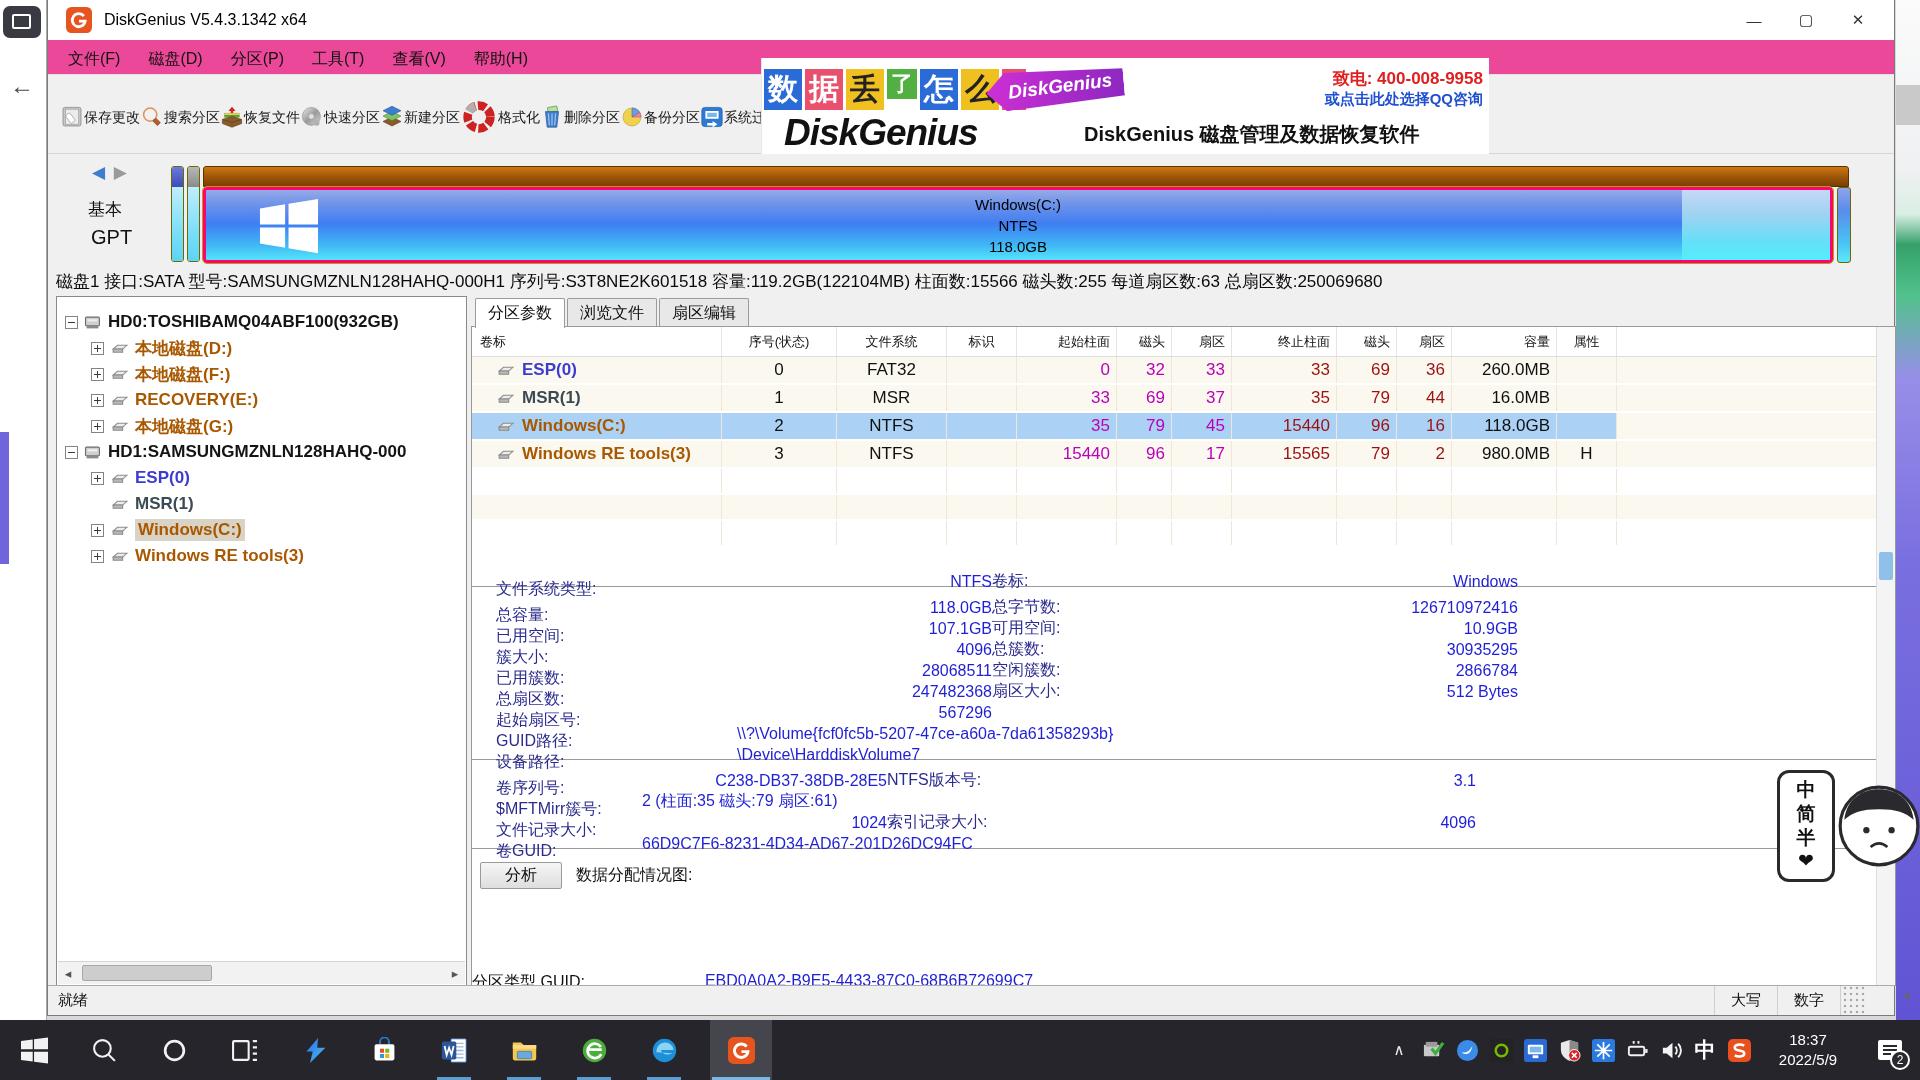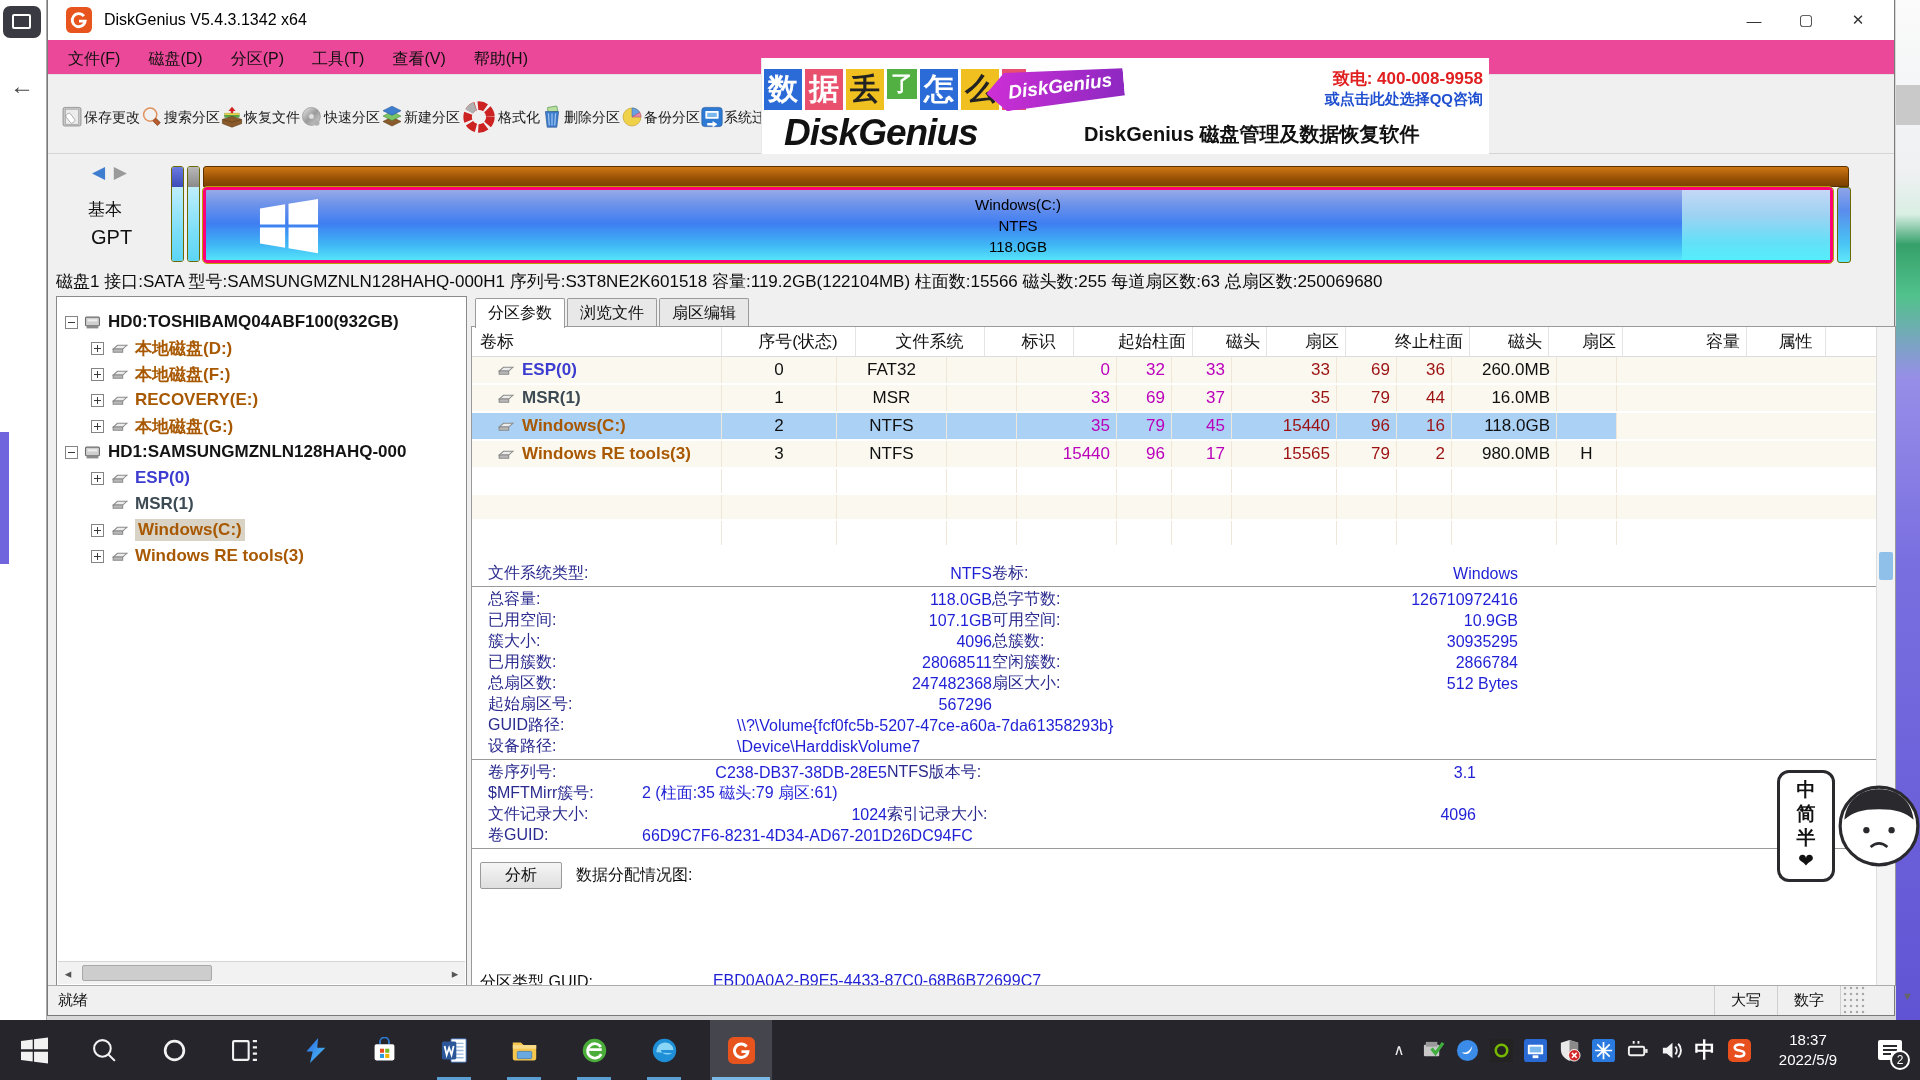--- a/index.html
+++ b/index.html
@@ -120,49 +120,49 @@
   .rpane { position:absolute; left:423px; top:296px; width:1425px; height:690px; }
   .tabs { position:absolute; left:4px; top:2px; height:28px; display:flex; }
   .tab { padding:4px 12px; font-size:16px; color:#111; border:1px solid #9a9a9a; border-bottom:none;
     background:#e8e8e8; margin-right:2px; border-radius:2px 2px 0 0; }
   .tab.active { background:#fff; height:30px; z-index:3; }
   .content { position:absolute; left:0; top:30px; right:0; bottom:0; background:#fff;
     border:1px solid #9a9a9a; overflow:hidden; }
 
   .trow { display:grid; grid-template-columns:250px 115px 110px 70px 100px 55px 60px 105px 60px 55px 105px 60px minmax(0,1fr);
     height:28px; font-size:17px; background:#fbf8ef; border-bottom:2px solid #fff; }
-  .trow.hdr { height:30px; background:#fff; border-bottom:1px solid #dcdcdc; font-size:17px; color:#111;gap:19px; }
+  .trow.hdr { height:30px; background:#fff; border-bottom:1px solid #dcdcdc; font-size:13px; color:#111; }
   .trow.sel { background:linear-gradient(to right,#abd1f5 0,#abd1f5 1145px,#fbf8ef 1145px); }
   .trow.empty { height:26px; } .trow.empty.alt { background:#fff; }
   .td { display:flex; align-items:center; height:100%; border-right:1px solid #eee7d9; padding:0 6px;
     overflow:hidden; white-space:nowrap; }
   .trow.hdr .td { border-right:1px solid #e4e4e4; }
   .td.cc { justify-content:center; } .td.cr { justify-content:flex-end; }
   .td.name { padding-left:24px; gap:7px; font-weight:bold; }
   .td.fill { border-right:none; }
   .mag { color:#bb00bb; } .dred { color:#9c1212; } .blk { color:#111; }
 
   .details { position:absolute; left:0; top:236px; right:19px; }
   .drow { display:grid; grid-template-columns:210px 310px 215px minmax(0,1fr); height:21px;
     align-items:center; font-size:16px; white-space:nowrap; }
   .drow.b { grid-template-columns:165px 250px 215px minmax(0,1fr); }
-  .drow .lab { color:#2b2b8f; padding-left:16px; }
+  .drow .lab { color:#2b2b8f; padding-left:24px;margin-top:16px; }
   .drow .lab2 { color:#2b2b8f; }
   .drow .val { color:#1f1fd6; text-align:right; }
   .drow .val2 { color:#1f1fd6; text-align:right; padding-right:358px; }
   .drow.b .val2 { padding-right:400px; }
   .drow .valL { color:#1f1fd6; text-align:left; padding-left:55px; }
   .drow.b .valL { padding-left:5px; }
   .dhr { border:none; border-top:1px solid #9a9a9a; margin:2px 0; }
   .analyze-row { display:flex; align-items:center; margin-top:13px; padding-left:8px; }
   .analyze-btn { width:82px; height:27px; font-size:16px; color:#111;
     background:linear-gradient(#f6f6f6,#dedede); border:1px solid #9a9a9a; border-radius:2px;
     font-family:inherit; }
   .analyze-lbl { margin-left:14px; font-size:16px; color:#111; }
-  .clipped { position:absolute; left:8px; bottom:-8px; display:flex; font-size:16px; white-space:nowrap; }
+  .clipped { position:absolute; left:0; bottom:-8px; display:flex; font-size:16px; white-space:nowrap; }
   .clipped .k { color:#111; } .clipped .v { color:#1f1fd6; margin-left:120px; }
   .vscroll { position:absolute; right:0; top:0; bottom:0; width:19px; background:#f4f4f4;
     border-left:1px solid #dcdcdc; }
   .vscroll .thumb { position:absolute; left:2px; top:225px; width:14px; height:28px;
     background:#8fc0ea; border-radius:2px; }
 
   .statusbar { position:absolute; left:0; bottom:0; right:0; height:30px; background:#f0f0f0;
     border-top:1px solid #ababab; display:flex; align-items:center; font-size:15px; color:#111; }
   .statusbar .ready { margin-left:10px; }
   .statusbar .right { margin-left:auto; display:flex; align-items:center; height:100%; }

